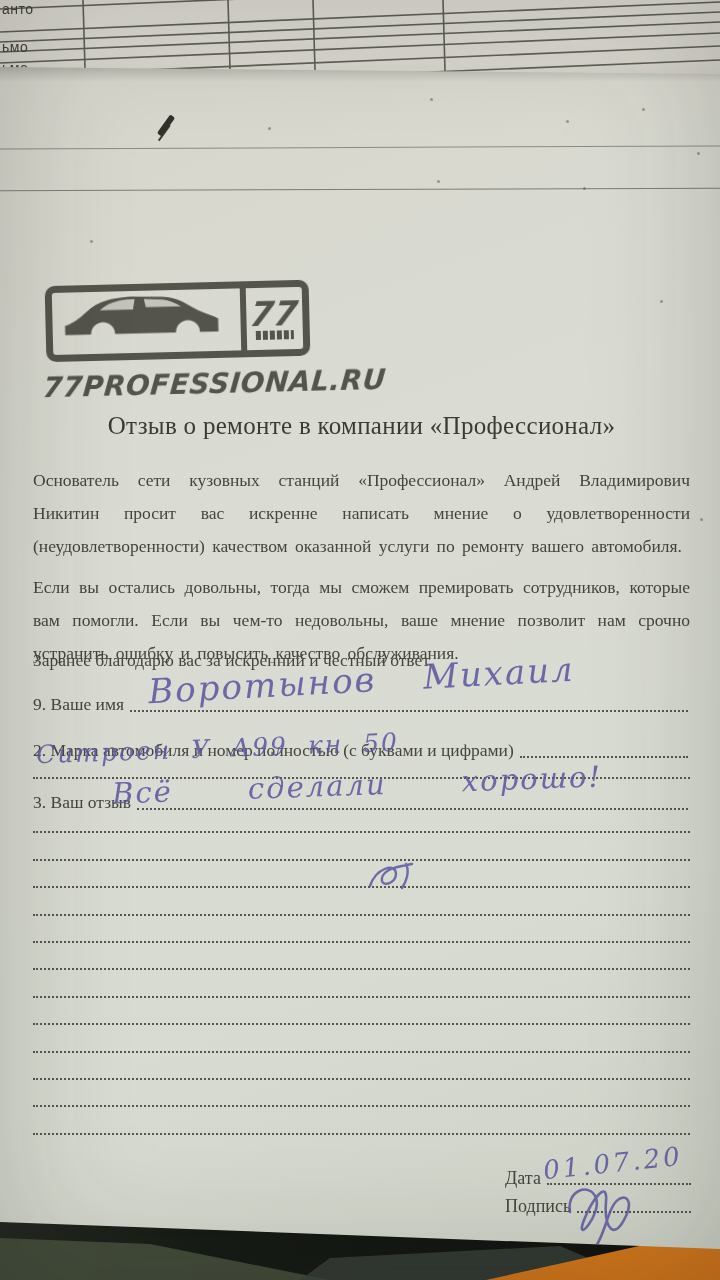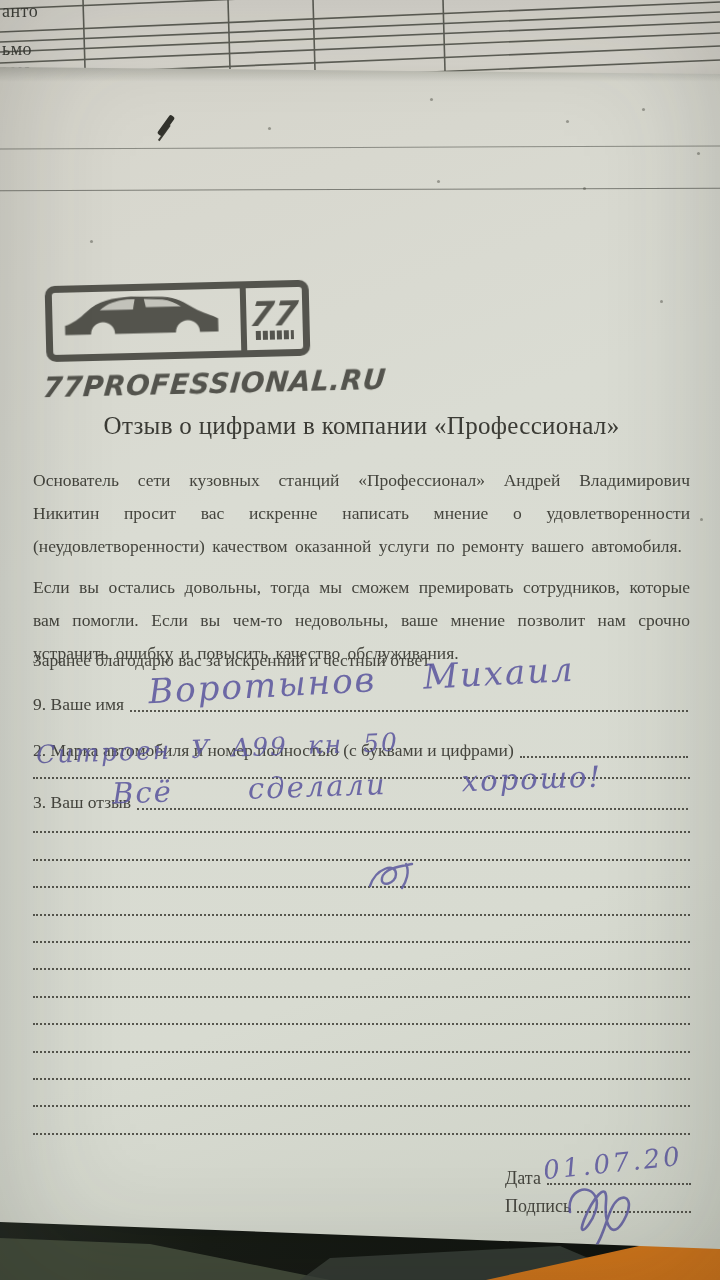--- a/index.html
+++ b/index.html
@@ -12,22 +12,22 @@
   .surface-sheen{position:absolute;inset:0;background:#49523f;opacity:.85;
     clip-path:polygon(0 1238px,150px 1244px,330px 1280px,0 1280px);}
   .surface-sheen2{position:absolute;inset:0;background:#39413a;opacity:.8;
     clip-path:polygon(330px 1258px,560px 1246px,640px 1280px,300px 1280px);}
   .orange-mat{position:absolute;inset:0;background:linear-gradient(180deg,#f09b3d 0%,#e8892f 55%,#cf7419 100%);
     clip-path:polygon(486px 1280px,720px 1228px,720px 1280px);}
   
   .back-sheet{position:absolute;left:0;top:0;width:720px;height:80px;
     background:linear-gradient(180deg,#dedcd4 0%,#d7d5cd 80%,#cfcdc5 100%);}
   .back-sheet svg{position:absolute;left:0;top:0;}
-  .back-label{position:absolute;left:2px;font-family:Liberation Serif, serif;
-    font-size:18px;color:#3e3f39;letter-spacing:.5px;}
+  .back-label{position:absolute;left:2px;font-family:Liberation Sans, sans-serif;
+    font-size:14px;color:#3e3f39;letter-spacing:.5px;}
   .bl0{top:1px}.bl1{top:39px}.bl2{top:60px}
   
   .main-sheet{position:absolute;inset:0;
     clip-path:polygon(0 67px,720px 74px,720px 1249px,0 1222px);
     background:linear-gradient(160deg,#d6d4cb 0%,#dadcd3 38%,#d8dbd1 72%,#ccd0c5 100%);}
   .top-shadow{position:absolute;left:0;top:66px;width:720px;height:16px;
     background:linear-gradient(180deg,rgba(88,90,83,.30),rgba(88,90,83,0));}
   .vignette{position:absolute;inset:0;box-shadow:inset 0 0 130px rgba(35,38,32,.22);pointer-events:none;}
   .crease{position:absolute;left:-4px;width:730px;height:1px;background:rgba(88,90,83,.6);}
   .crease1{top:147px;transform:rotate(-.25deg)}
@@ -133,21 +133,21 @@
           </svg>
         </div>
         <div class="stamp-badge">
           <div class="stamp-number">77</div>
           <div class="badge-bar"></div>
         </div>
       </div>
       <div class="stamp-domain">77PROFESSIONAL.RU</div>
     </div>
 
-    <div class="title">Отзыв о цифрами в компании «Профессионал»</div>
+    <div class="title">Отзыв о ремонте в компании «Профессионал»</div>
     <div class="para p1">Основатель сети кузовных станций «Профессионал» Андрей Владимирович Никитин просит вас искренне написать мнение о удовлетворенности (неудовлетворенности) качеством оказанной услуги по ремонту вашего автомобиля.</div>
     <div class="para p2">Если вы остались довольны, тогда мы сможем премировать сотрудников, которые вам помогли. Если вы чем-то недовольны, ваше мнение позволит нам срочно устранить ошибку и повысить качество обслуживания.</div>
     <div class="thanks">Заранее благодарю вас за искренний и честный ответ.</div>
 
     <div class="qrow q1">
       <span>9. Ваше имя</span>
       <span class="leader"></span>
     </div>
 
     <div class="qrow q2">

